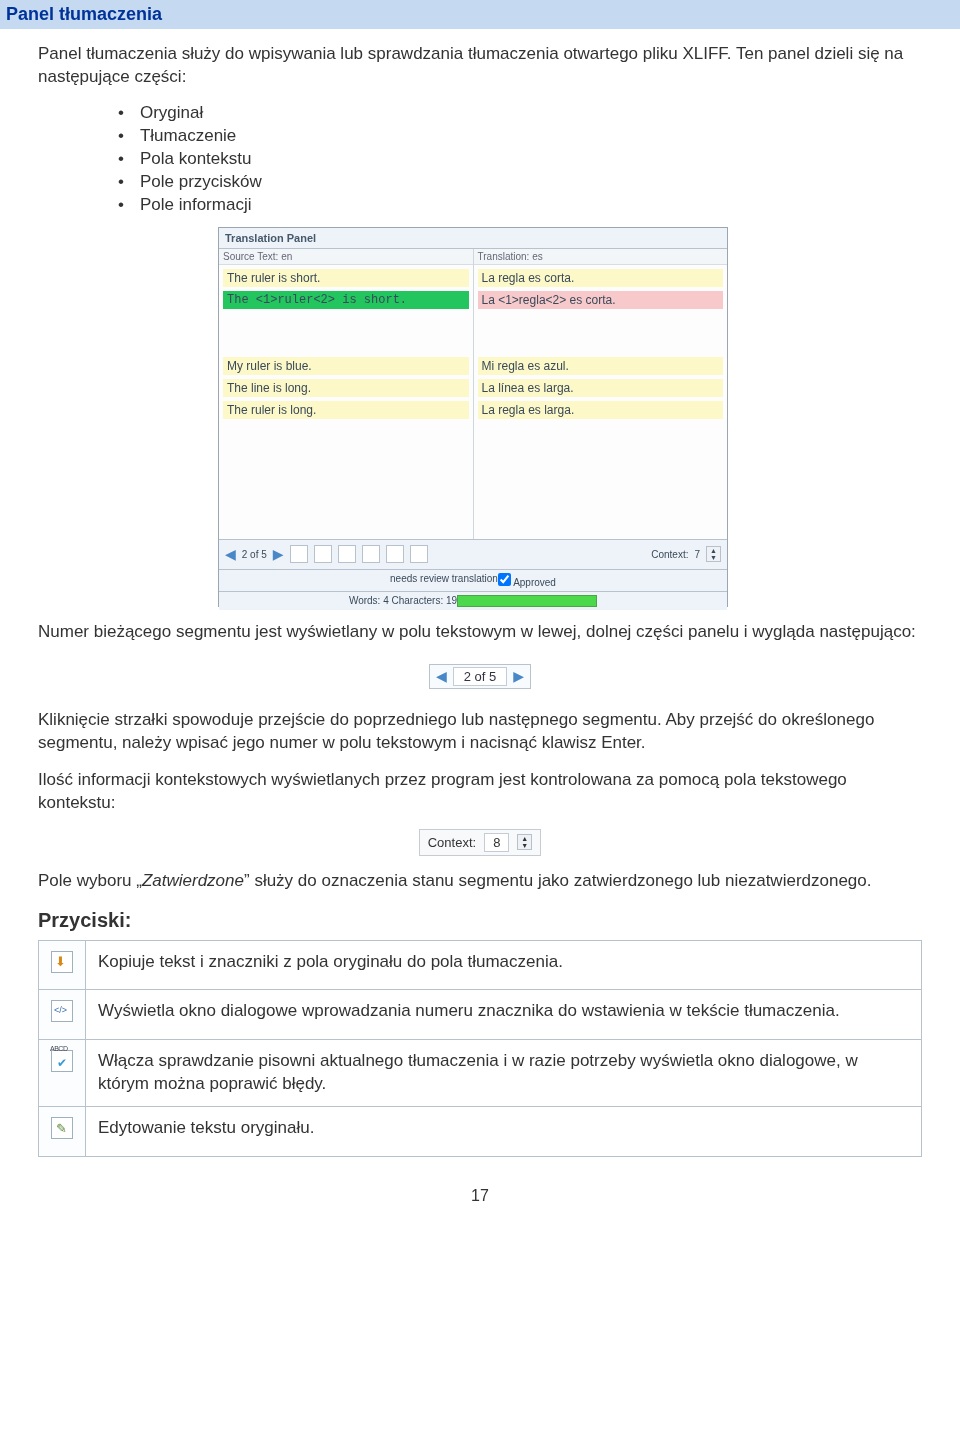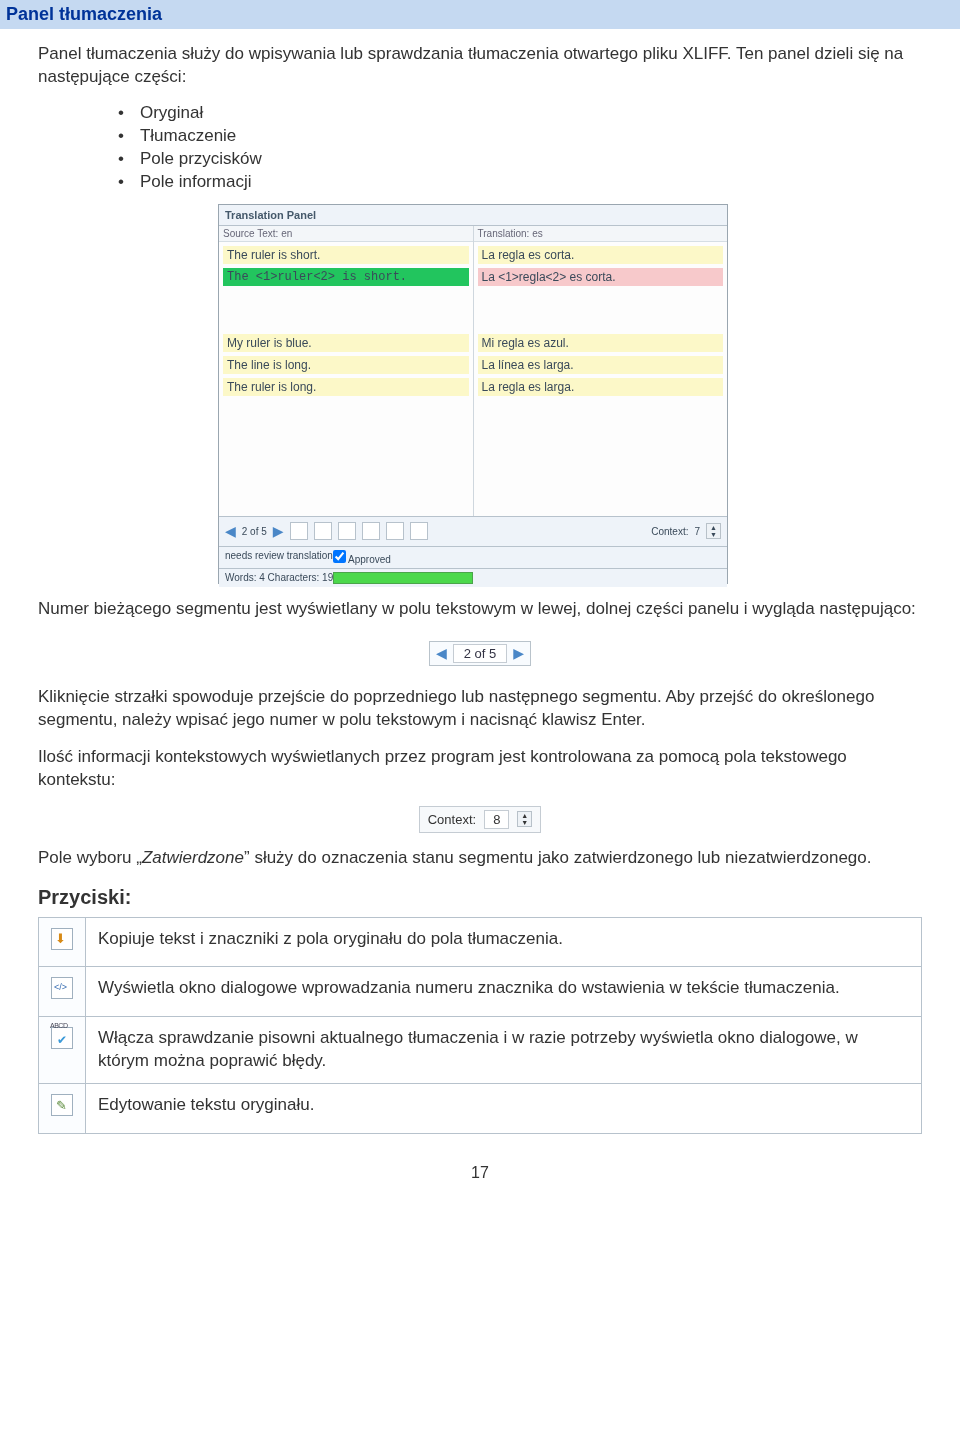--- a/index.html
+++ b/index.html
@@ -39,21 +39,21 @@
   .sb-cols { display: flex; height: 290px; }
   .sb-col { flex: 1; border-right: 1px solid #cfd7de; background: #fdfdfd; position: relative; }
   .sb-col:last-child { border-right: none; }
   .sb-collabel { font-size: 10px; color: #667; padding: 2px 4px; border-bottom: 1px solid #d6dee4; background: #f3f6f9; }
   .seg { padding: 2px 4px; margin: 4px; font-size: 12px; }
   .seg-y { background: #fcf8c8; }
   .seg-g { background: #22c55e; font-family: Liberation Mono, monospace; }
   .seg-r { background: #f7c9cb; }
   .sb-toolbar { border-top: 1px solid #b7c2cc; height: 30px; display: flex; align-items: center; padding: 0 6px; gap: 6px; background: #eef3f9; }
   .tb-icon { width: 18px; height: 18px; border: 1px solid #b7c2cc; background: #fff; }
-  .sb-status { border-top: 1px solid #b7c2cc; display:flex; justify-content: flex-start; padding: 3px 6px; font-size: 10px; background: #eef3f9;}
+  .sb-status { border-top: 1px solid #b7c2cc; display:flex; justify-content: center; padding: 3px 6px; font-size: 10px; background: #eef3f9;}
   .nav-widget {
     display: inline-flex; align-items: center; gap: 6px;
     border: 1px solid #b9c3cb; background: #f8fbfe; padding: 2px 6px;
     margin: 6px auto; font-size: 13px; color: #334;
   }
   .tri { color: #4a87c7; font-size: 14px; }
   .centered { text-align: center; margin: 6px 0 14px 0; }
   .context-widget {
     display: inline-flex; align-items: center; gap: 8px;
     border: 1px solid #c5ccd3; padding: 3px 8px;
@@ -82,20 +82,21 @@
 
   <div class="title-bar">
     <span class="title-text">Panel tłumaczenia</span>
   </div>
 
   <p class="intro">Panel tłumaczenia służy do wpisywania lub sprawdzania tłumaczenia otwartego pliku XLIFF. Ten panel dzieli się na następujące części:</p>
 
   <ul class="bul">
     <li>Oryginał</li>
     <li>Tłumaczenie</li>
+    <li>Pola kontekstu</li>
     <li>Pole przycisków</li>
     <li>Pole informacji</li>
   </ul>
 
   <div class="screenshot-box">
     <div class="sb-head">Translation Panel</div>
     <div class="sb-cols">
       <div class="sb-col">
         <div class="sb-collabel">Source Text: en</div>
         <div class="seg seg-y">The ruler is short.</div>

